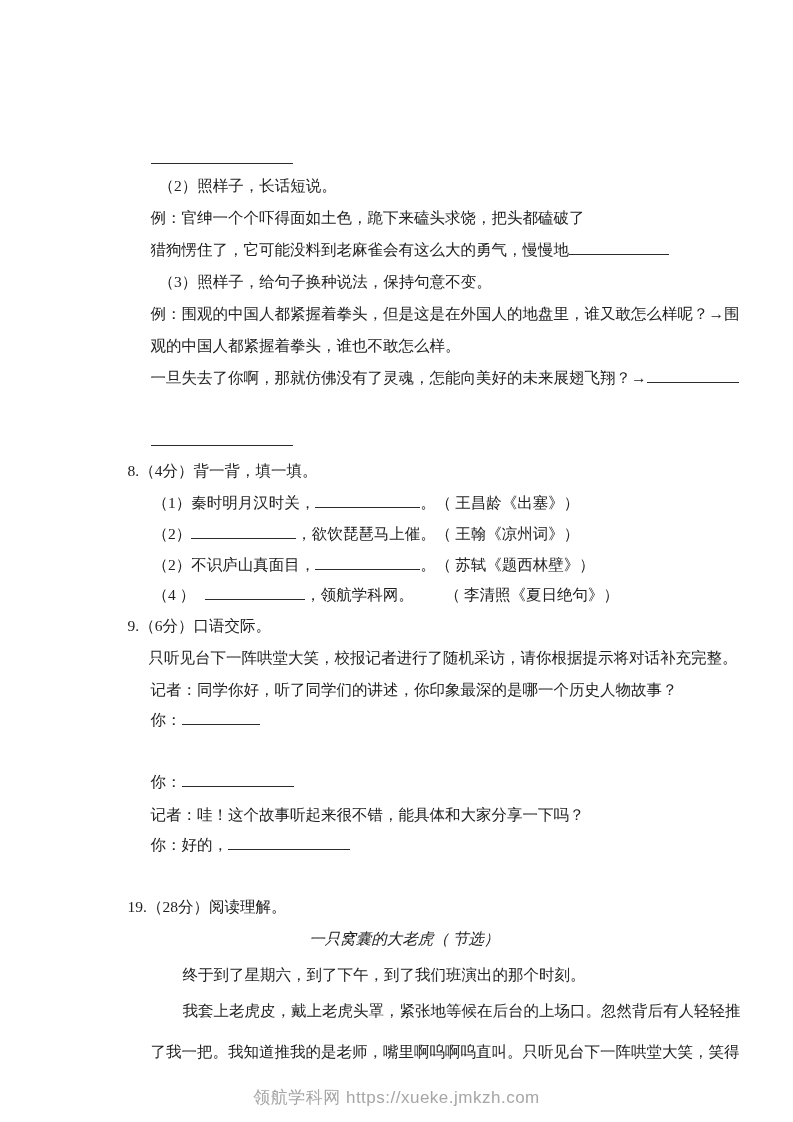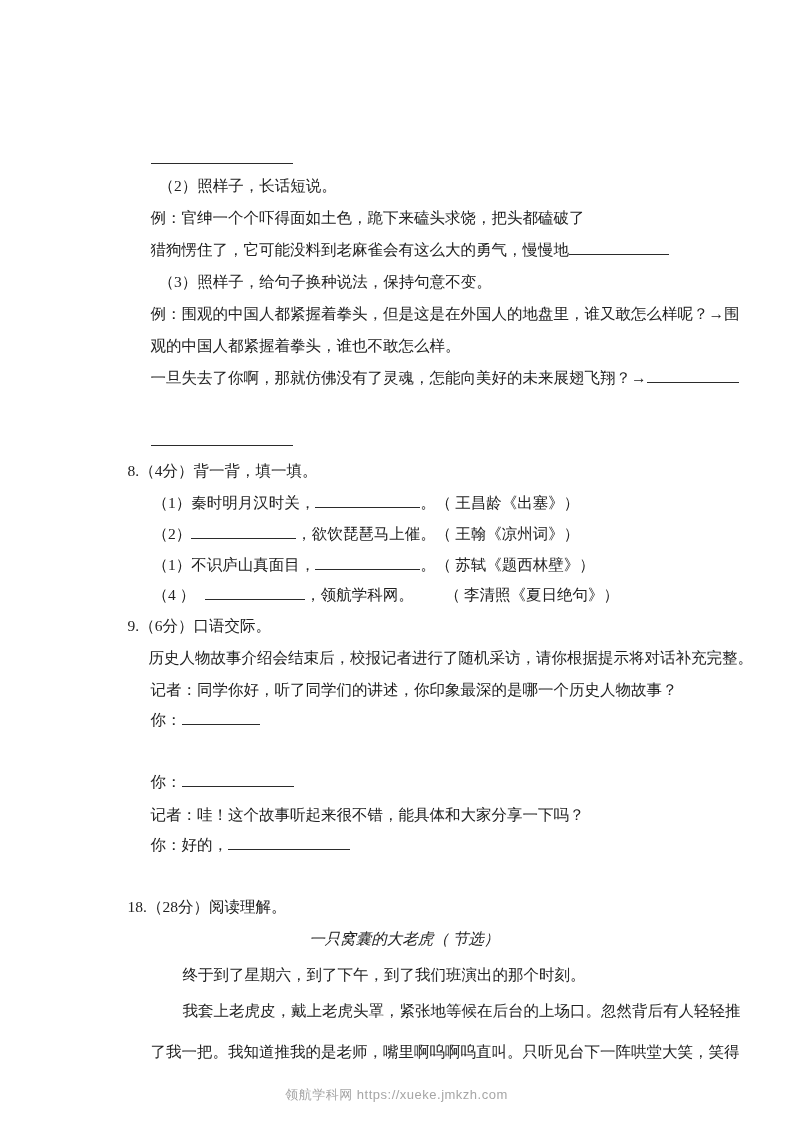--- a/index.html
+++ b/index.html
@@ -26,21 +26,21 @@
   }
   .w142{width:142px} .w105{width:105px} .w100{width:100px} .w92{width:92px}
   .w78{width:78px} .w112{width:112px} .w122{width:122px}
   .ml10{margin-left:10px}
   .center { left:0; width:793px; text-align:center;font-style:italic; }
   .footer {
     position:absolute; top:1066px; left:0; width:793px;
     text-align:center;
     color:#a6a6a6;
     font-family:"Liberation Sans","DejaVu Sans",sans-serif;
-    font-size:13px;
+    font-size:17px;
     letter-spacing:0.5px;
   }
 </style>
 </head>
 <body>
 
 <div class="page">
 
   <div class="line" style="top:106px;left:135px">
     <span class="blank w142"></span>
@@ -85,33 +85,33 @@
 
   <div class="line" style="top:450px;left:137px">
     <span class="seg">（1）秦时明月汉时关，</span><span class="blank w105"></span><span class="seg">。（ 王昌龄《出塞》）</span>
   </div>
 
   <div class="line" style="top:481px;left:137px">
     <span class="seg">（2）</span><span class="blank w105"></span><span class="seg">，欲饮琵琶马上催。（ 王翰《凉州词》）</span>
   </div>
 
   <div class="line" style="top:512px;left:137px">
-    <span class="seg">（1）不识庐山真面目，</span><span class="blank w105"></span><span class="seg">。（ 苏轼《题西林壁》）</span>
+    <span class="seg">（2）不识庐山真面目，</span><span class="blank w105"></span><span class="seg">。（ 苏轼《题西林壁》）</span>
   </div>
 
   <div class="line" style="top:542px;left:137px">
     <span class="seg">（4 ）</span><span class="blank w100 ml10"></span><span class="seg">，领航学科网。　　（ 李清照《夏日绝句》）</span>
   </div>
 
   <div class="line" style="top:573px;left:112px">
     <span class="seg">9.（6分）口语交际。</span>
   </div>
 
   <div class="line" style="top:605px;left:133px">
-    <span class="seg">历史人物故事介绍会结束后，校报记者进行了随机采访，请你根据提示将对话补充完整。</span>
+    <span class="seg">只听见台下一阵哄堂大笑，校报记者进行了随机采访，请你根据提示将对话补充完整。</span>
   </div>
 
   <div class="line" style="top:637px;left:135px">
     <span class="seg">记者：同学你好，听了同学们的讲述，你印象最深的是哪一个历史人物故事？</span>
   </div>
 
   <div class="line" style="top:667px;left:135px">
     <span class="seg">你：</span><span class="blank w78"></span>
   </div>
 
@@ -123,21 +123,21 @@
   <div class="line" style="top:762px;left:135px">
     <span class="seg">记者：哇！这个故事听起来很不错，能具体和大家分享一下吗？</span>
   </div>
 
   <div class="line" style="top:792px;left:135px">
     <span class="seg">你：好的，</span><span class="blank w122"></span>
   </div>
 
 
   <div class="line" style="top:854px;left:112px">
-    <span class="seg">18.（28分）阅读理解。</span>
+    <span class="seg">19.（28分）阅读理解。</span>
   </div>
 
   <div class="line center" style="top:886px">
     <span class="seg">一只窝囊的大老虎（ 节选）</span>
   </div>
 
   <div class="line" style="top:922px;left:167px">
     <span class="seg">终于到了星期六，到了下午，到了我们班演出的那个时刻。</span>
   </div>
 

